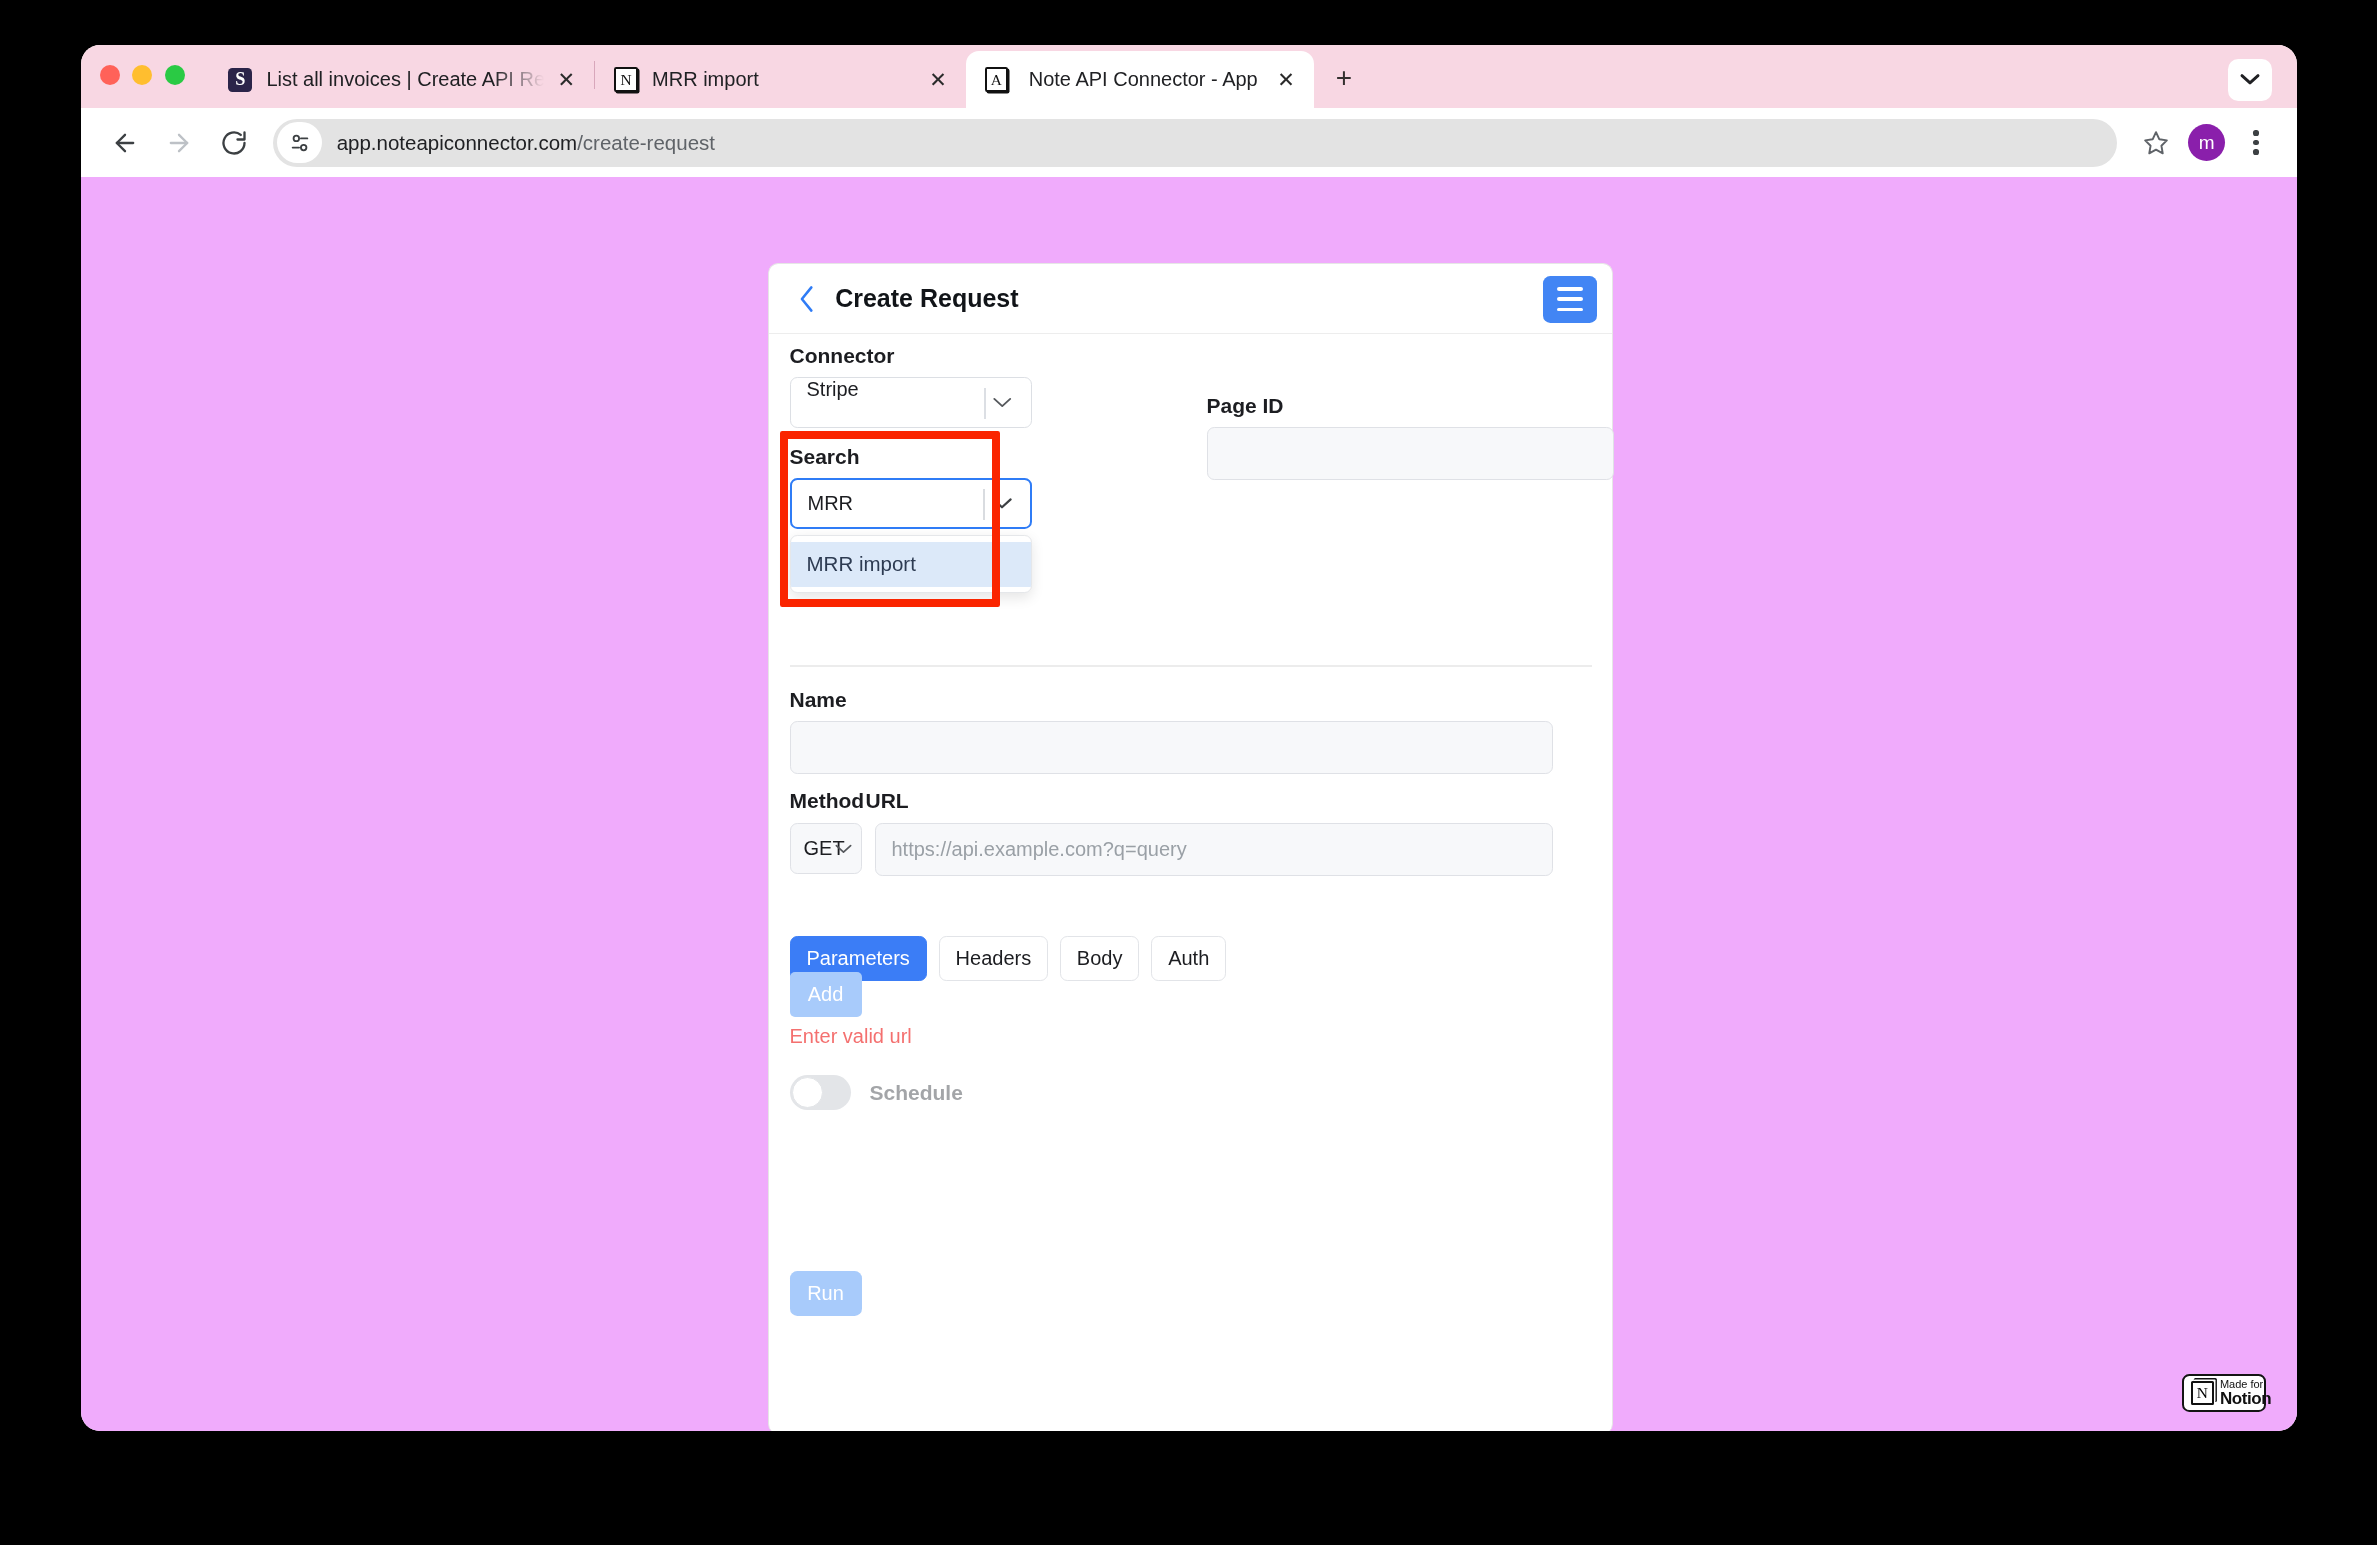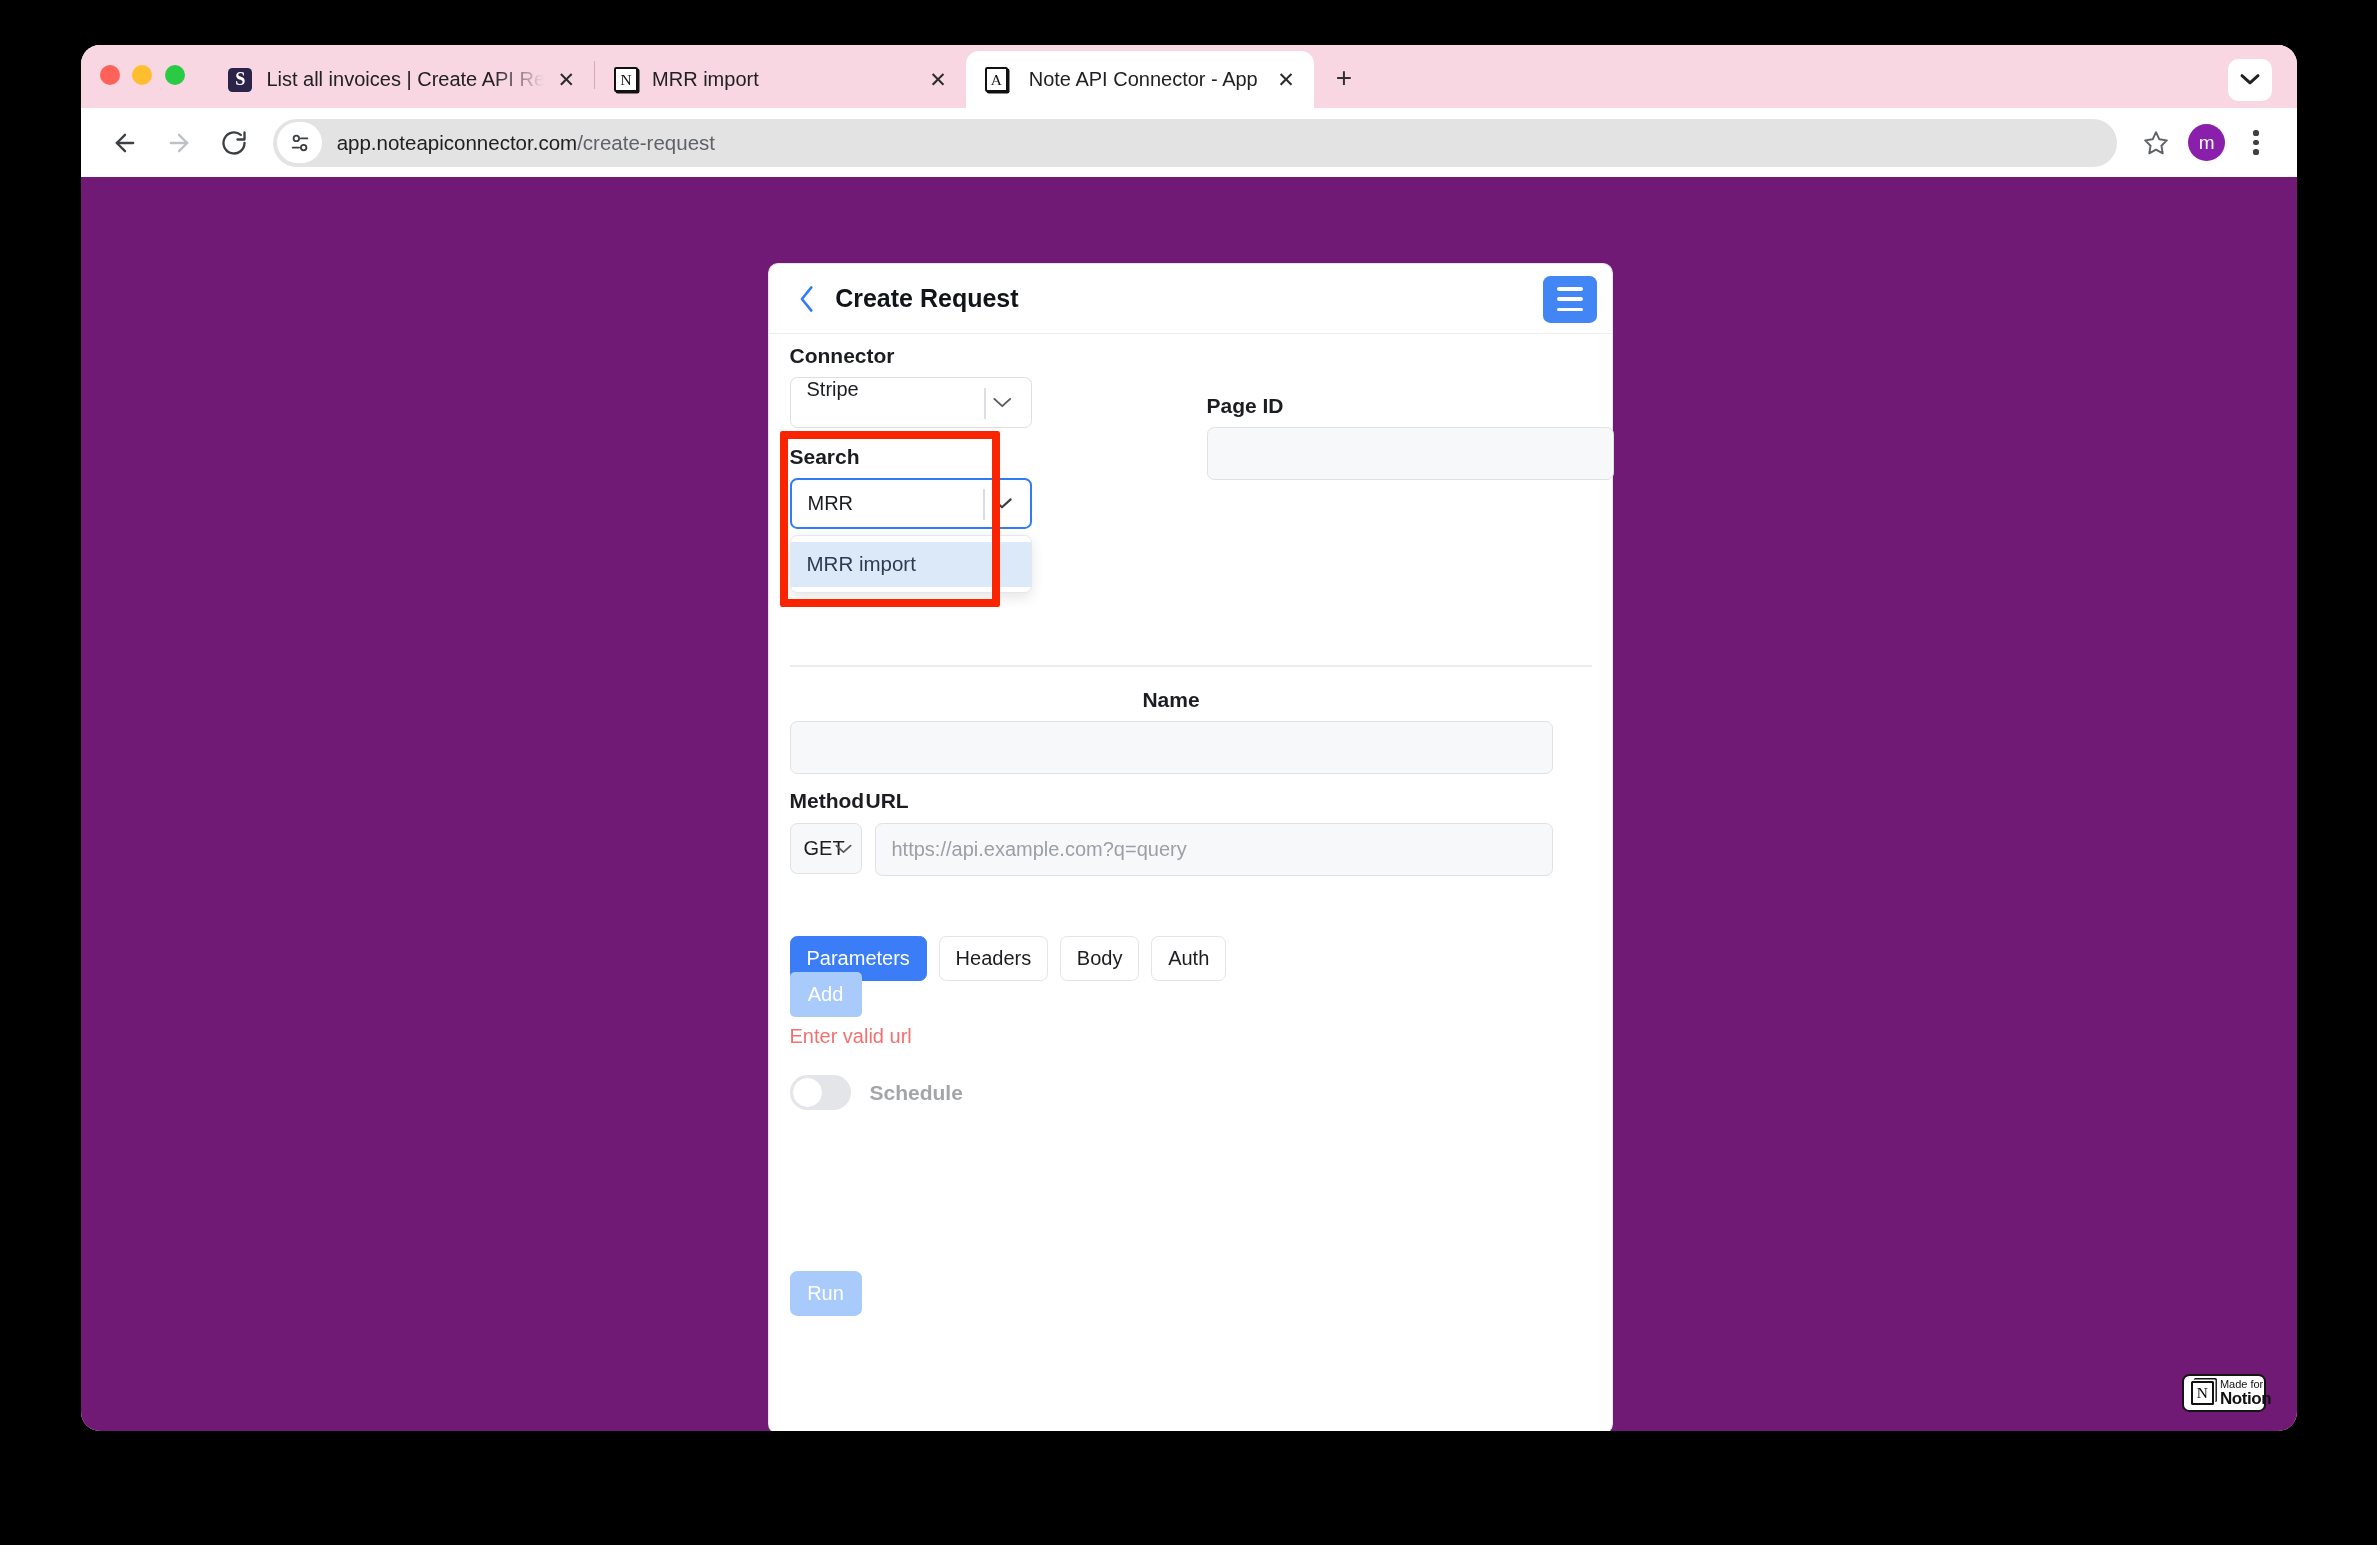--- a/index.html
+++ b/index.html
@@ -191,21 +191,21 @@
     gap: 4.4px;
     margin-left: 5.9px;
     flex: 0 0 auto;
   }
   #chrome-menu-button span { width: 5.1px; height: 5.1px; border-radius: 50%; background: #3c4043; display:block; }
 
   
   #viewport {
     position: relative;
     height: calc(1386px - 63px - 69px);
-    background: #701a75;
+    background: #f0abfc;
     overflow: hidden;
   }
 
   
   #app-card {
     position: absolute;
     left: 687px;
     top: 86px;
     width: 845px;
     height: 586px;
@@ -301,21 +301,21 @@
   #pageid-group { position: absolute; left: 417px; top: 59px; width: 407px; }
   #pageid-group .field-label { margin-bottom: 8.8px; }
   #hr-divider {
     position: absolute;
     left: 20.5px; right: 20.5px; top: 331px;
     height: 1.5px; background: #ececec;
   }
 
   
   #name-group { position: absolute; left: 20.5px; top: 353px; width: 763px; }
-  #name-group .field-label { margin-bottom: 8.8px; text-align: center; }
+  #name-group .field-label { margin-bottom: 8.8px; }
 
   
   #method-url-row { position: absolute; left: 20.5px; top: 454px; width: 763px; }
   #method-url-labels { display: flex; margin-bottom: 10.2px; }
   #method-url-labels .l1 { width: 76px; }
   #method-url-controls { display: flex; gap: 13px; }
   #method-select {
     width: 72px; height: 51px;
     background: #f7f8fa;
     border: 1.5px solid #dfe1e6;

